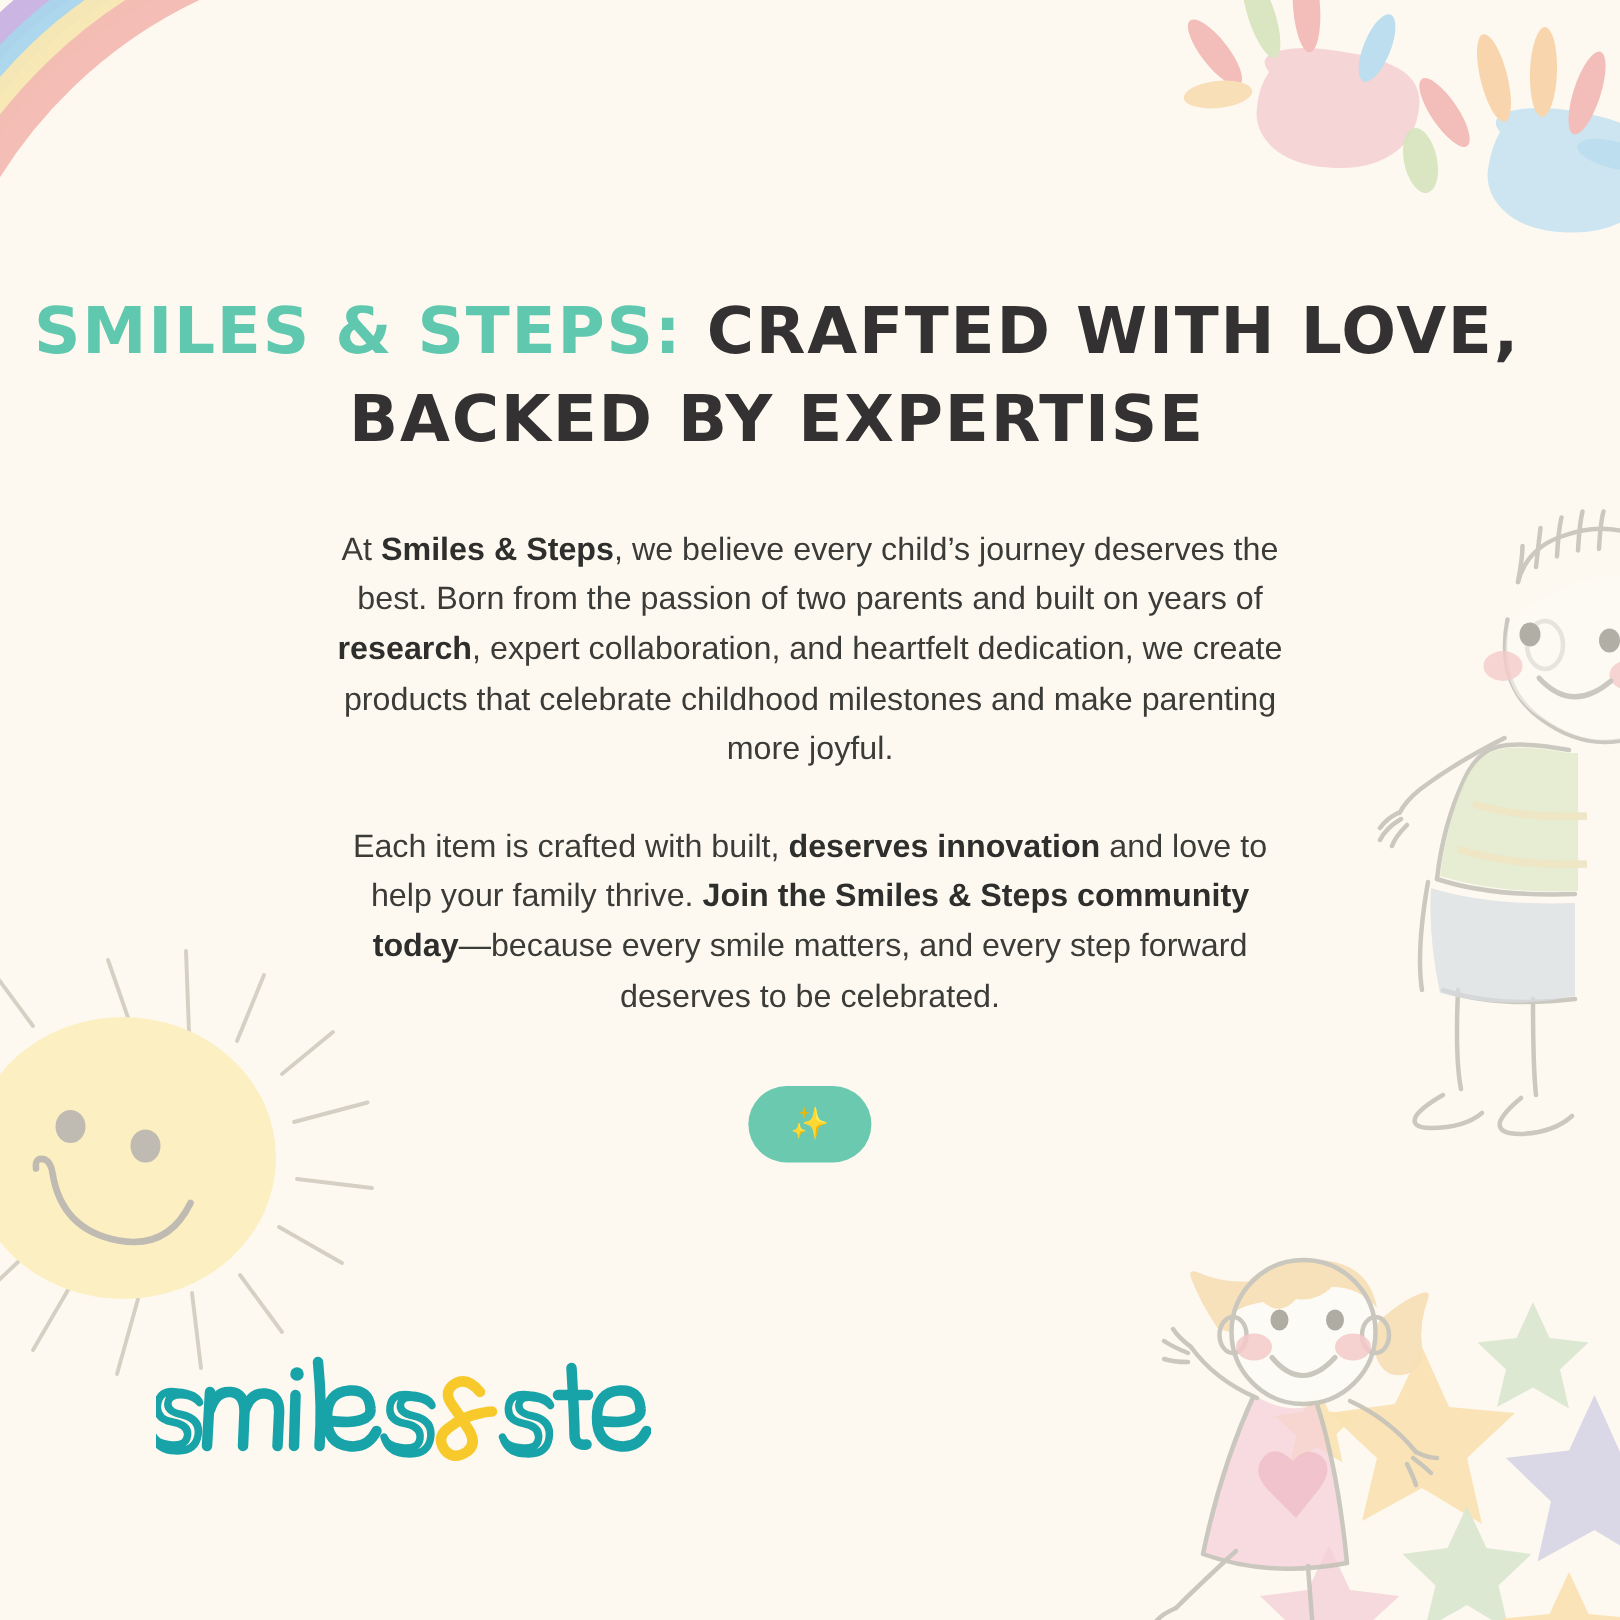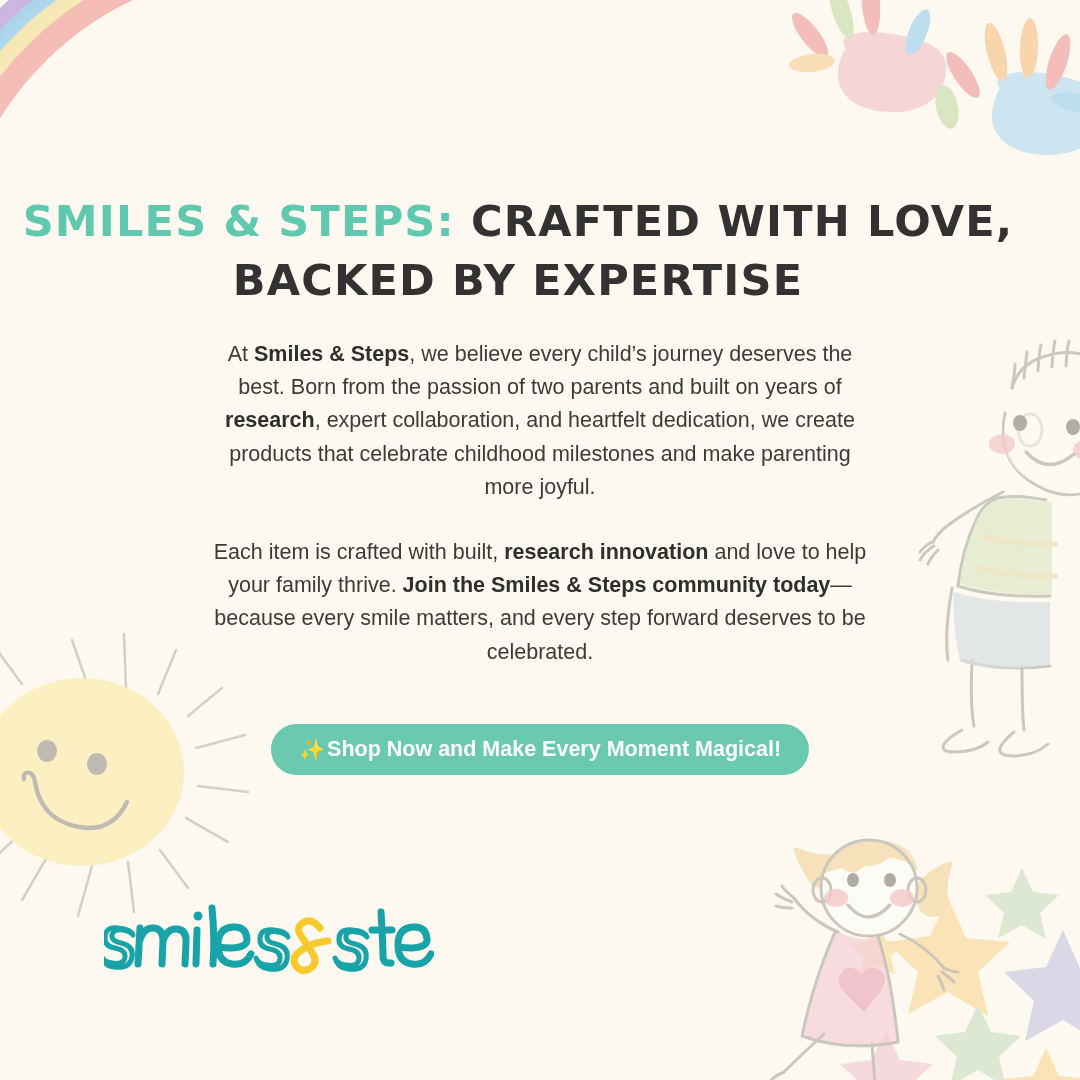--- a/index.html
+++ b/index.html
@@ -61,21 +61,21 @@
     top: 338px;
     left: 206px;
     width: 668px;
     text-align: center;
     font-family: "Liberation Sans", sans-serif;
     font-size: 21.5px;
     line-height: 33.2px;
     color: #3B3B38;
   }
   .body-copy p {
-    margin: 0;
+    margin: 12px;
   }
   .body-copy p + p {
     margin-top: 32px;
   }
   .body-copy b {
     font-weight: bold;
     color: #2E2E2C;
   }
 
   .cta-button {
@@ -239,26 +239,25 @@
 
   <div class="content">
 
     <h1 class="headline">
       <span class="brandmark">Smiles &amp; Steps:</span>
       <span>Crafted with Love, Backed by Expertise</span>
     </h1>
 
     <div class="body-copy">
       <p><span>At </span><b>Smiles &amp; Steps</b><span>, we believe every child’s journey deserves the best. Born from the passion of two parents and built on years of </span><b>research</b><span>, expert collaboration, and heartfelt dedication, we create products that celebrate childhood milestones and make parenting more joyful.</span></p>
-      <p><span>Each item is crafted with built, </span><b>research innovation</b><span> and love to help your family thrive. </span><b>Join the Smiles &amp; Steps community today</b><span>—because every smile matters, and every step forward deserves to be celebrated.</span></p>
+      <p><span>Each item is crafted with built, </span><b>deserves innovation</b><span> and love to help your family thrive. </span><b>Join the Smiles &amp; Steps community today</b><span>—because every smile matters, and every step forward deserves to be celebrated.</span></p>
     </div>
 
     <button class="cta-button">
       <span class="cta-sparkle">✨</span>
-      <span>Shop Now and Make Every Moment Magical!</span>
     </button>
 
     <svg class="logo" viewBox="0 0 330 86">
       <g fill="#17A3A8" stroke="#17A3A8" stroke-width="1">
 
         <path d="M14,30 q-12,-2 -13,9 q-1,9 10,11 q11,2 10,9 q-1,8 -13,6 q-8,-1 -10,-6 q3,9 12,10 q16,2 18,-10 q2,-11 -11,-14 q-10,-2 -9,-8 q1,-6 11,-5 q7,1 10,5 q-2,-6 -15,-7 z" stroke-width="5" stroke-linejoin="round" stroke-linecap="round" fill="none"></path>
 
         <path d="M34,66 l2,-36 M36,42 q4,-13 14,-12 q9,1 9,13 l-1,23 M59,43 q4,-13 14,-12 q10,1 9,14 l-1,21" fill="none" stroke-width="7" stroke-linecap="round" stroke-linejoin="round"></path>
 
         <path d="M93,32 l-1,34" fill="none" stroke-width="7" stroke-linecap="round"></path>

